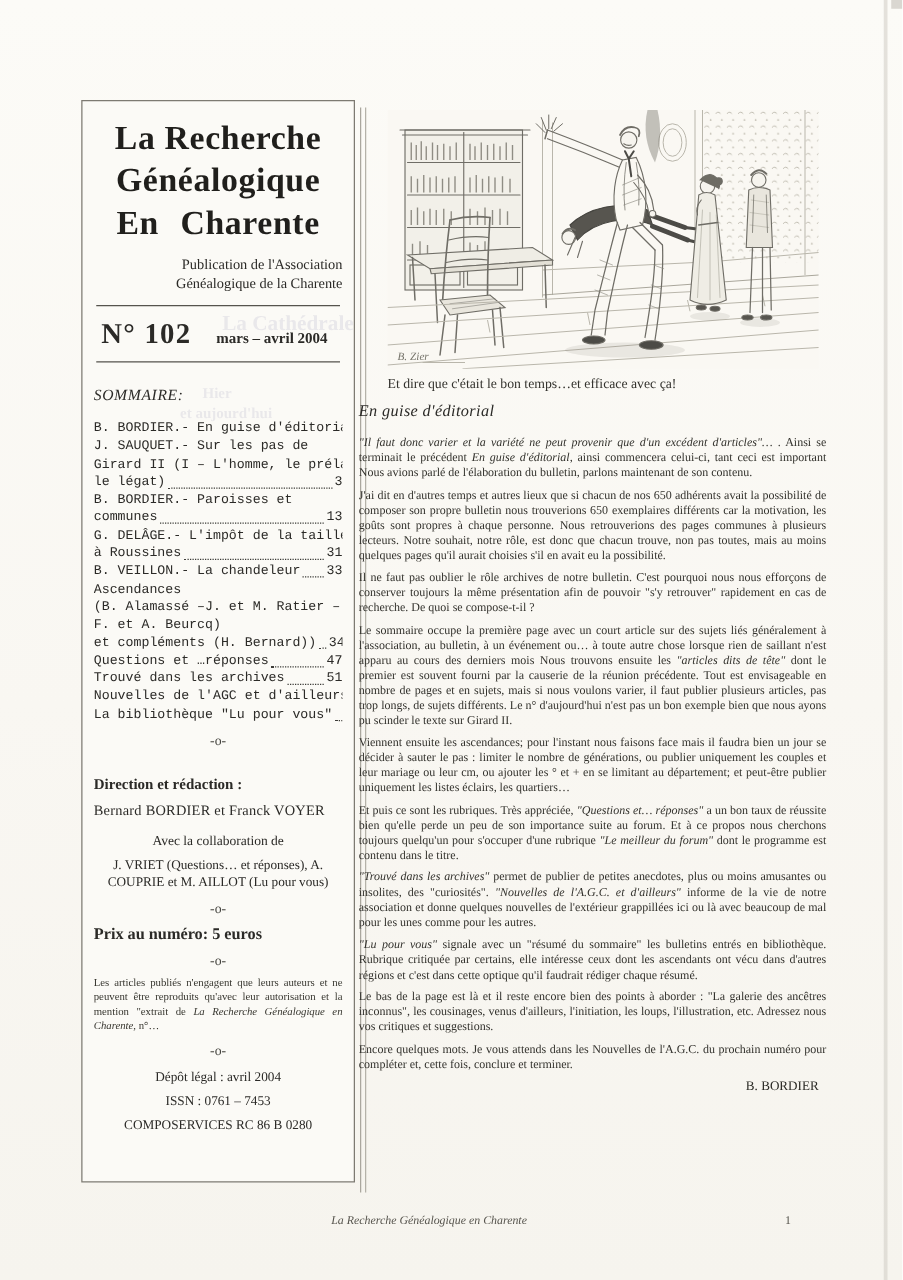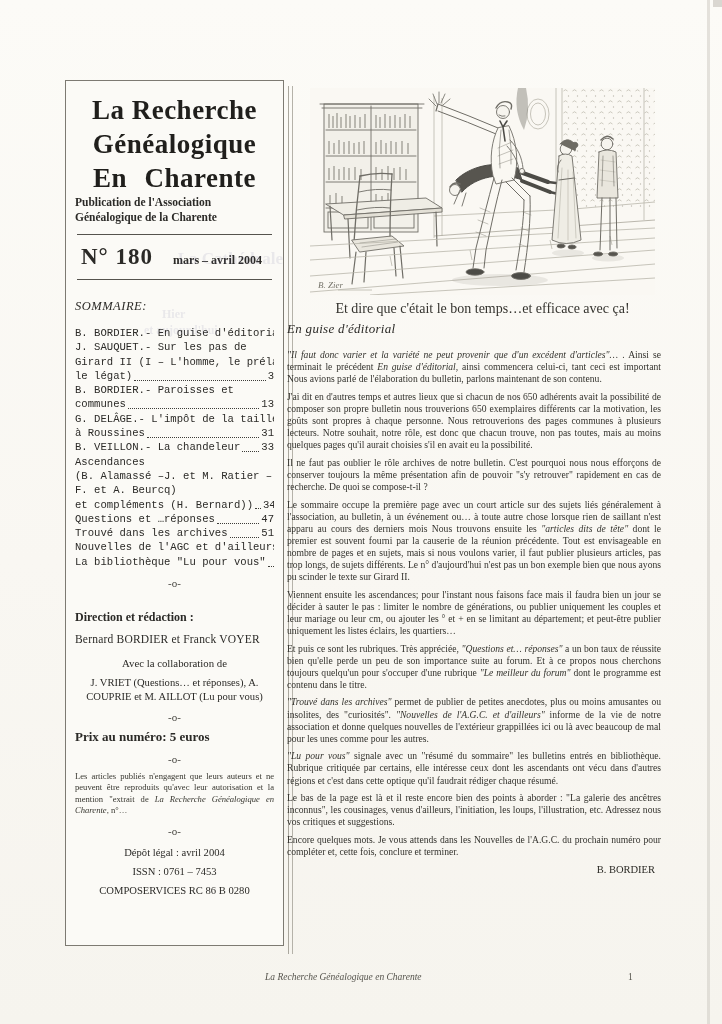--- a/index.html
+++ b/index.html
@@ -19,42 +19,42 @@
     padding:12px 9px 0 9px; overflow:hidden;
   }
   .sidebar-dbl{position:absolute; left:288px; top:86px; width:3px; height:868px;
     border-left:1px solid #aaa79e; border-right:1px solid #b5b2a9;}
   .ghost{position:absolute; font-weight:bold; color:#6e6a9a; opacity:.12; filter:blur(.5px); pointer-events:none;}
   .ghost-1{top:168px; left:0; width:100%; text-align:right; font-size:17px;}
   .ghost-2{top:226px; left:96px; font-size:12px;}
   .ghost-3{top:242px; left:78px; font-size:12px;}
   .jtitle{margin:0; text-align:center; font-size:27px; line-height:34px; font-weight:bold; letter-spacing:.5px; color:#201f1c;}
   .jtitle .wide{word-spacing:10px;}
-  .pub{text-align:left; font-weight:bold; font-size:11.5px; line-height:15px;}
+  .pub{margin-top:10px; text-align:right; font-weight:normal; font-size:11.5px; line-height:15px;}
   .rule{border:none; border-top:1.2px solid #55534d; margin:9px 2px 0 2px;}
   .issue{margin:9px 0 0 6px; white-space:nowrap;}
   .issue-no{font-size:23px; font-weight:bold; letter-spacing:1px;}
   .issue-date{font-size:12px; font-weight:bold; margin-left:16px;}
   .somm-head{margin-top:19px; font-style:italic; font-size:12.5px; letter-spacing:.5px;}
   .toc{margin-top:12px; font-size:10.6px; line-height:14.3px;font-family:Liberation Mono, monospace;}
   .toc-line{white-space:nowrap; overflow:hidden;}
   .toc-last{display:flex; align-items:flex-end;}
   .toc-last .leader{flex:1; border-bottom:1.6px dotted #3d3c38; margin:0 2px 2.5px 2px; min-width:6px;}
   .sep{margin:8px 0 6px 0; text-align:center; font-size:11px; color:#44433e;}
   .dir-head{font-weight:bold; font-size:12px; margin-top:21px;}
   .dir-names{font-size:11.5px; margin-top:8px; letter-spacing:.2px;}
   .collab-intro{margin-top:12px; text-align:center; font-size:10.8px;}
   .collab-names{margin-top:7px; text-align:center; font-size:10.6px; line-height:13.5px;}
   .price{font-weight:bold; font-size:13px; margin-top:2px;}
   .disclaimer{font-size:8.6px; line-height:11.4px; text-align:justify; color:#37362f;}
   .imprint{text-align:center; font-size:10.6px; line-height:19px; margin-top:2px;}
 
   
   .illustration{position:absolute; left:310px; top:88px; width:345px; height:207px; margin:0;}
-  .caption{position:absolute; left:310px; top:301px; width:345px; text-align:center; font-size:14px; color:#34332e;}
+  .caption{position:absolute; left:310px; top:301px; width:345px; text-align:left; font-size:11px; color:#34332e;}
 
   
   .editorial{position:absolute; left:287px; top:321px; width:374px;}
   .ed-heading{margin:0 0 12px 0; font-size:13px; font-weight:normal; font-style:italic; letter-spacing:.3px;}
   .ed-body p{margin:0 0 5.5px 0; font-size:9.6px; line-height:12.1px; text-align:justify; color:#33322d;}
   .ed-sign{text-align:right; font-size:10.5px; padding-right:6px; margin-top:1px; color:#2b2a25;}
 
   
   .page-footer{position:absolute; top:972px; left:0; width:722px; font-size:9.5px; color:#55534c;}
   .footer-title{position:absolute; left:265px; font-style:italic;}
@@ -82,21 +82,21 @@
       <div>Généalogique</div>
       <div class="wide">En Charente</div>
     </h1>
     <div class="pub">
       <div>Publication de l'Association</div>
       <div>Généalogique de la Charente</div>
     </div>
 
     <hr class="rule">
     <div class="issue">
-      <span class="issue-no">N° 180</span>
+      <span class="issue-no">N° 102</span>
       <span class="issue-date">mars – avril 2004</span>
     </div>
     <hr class="rule">
 
     <div class="somm-head">SOMMAIRE:</div>
     <div class="toc">
         <div class="toc-line toc-last">
           <span>B. BORDIER.- En guise d'éditorial</span>
           <span class="leader"></span>
           <span class="pg">1</span>

